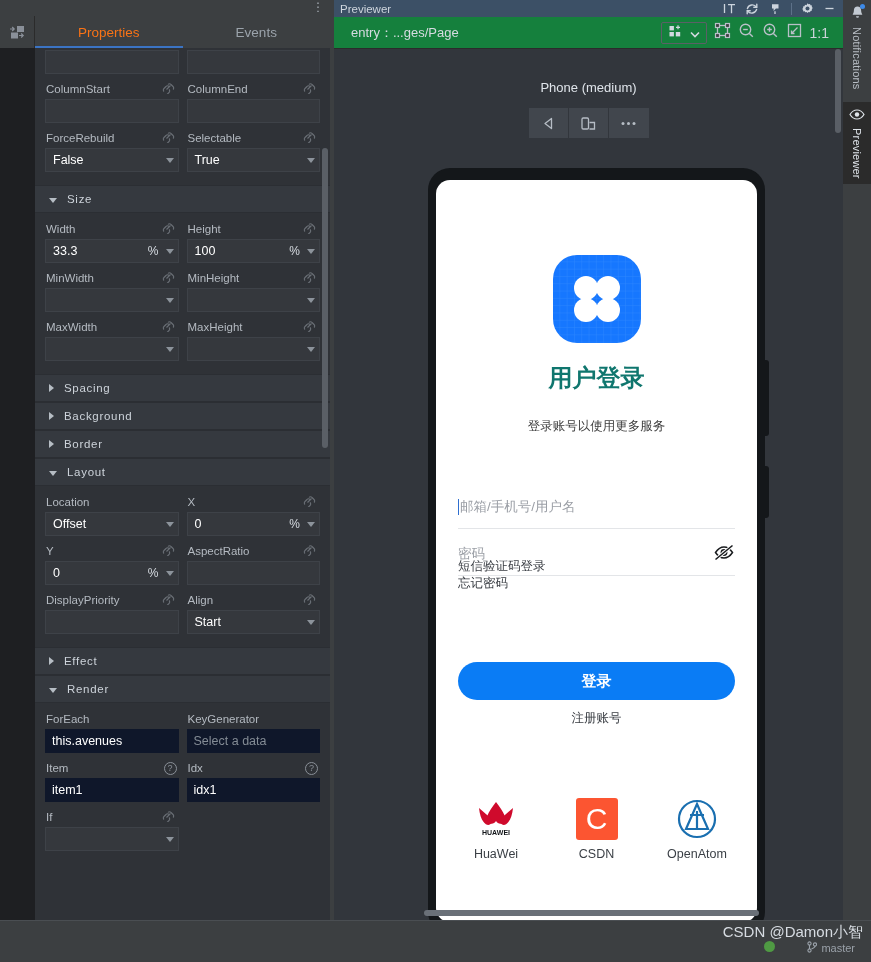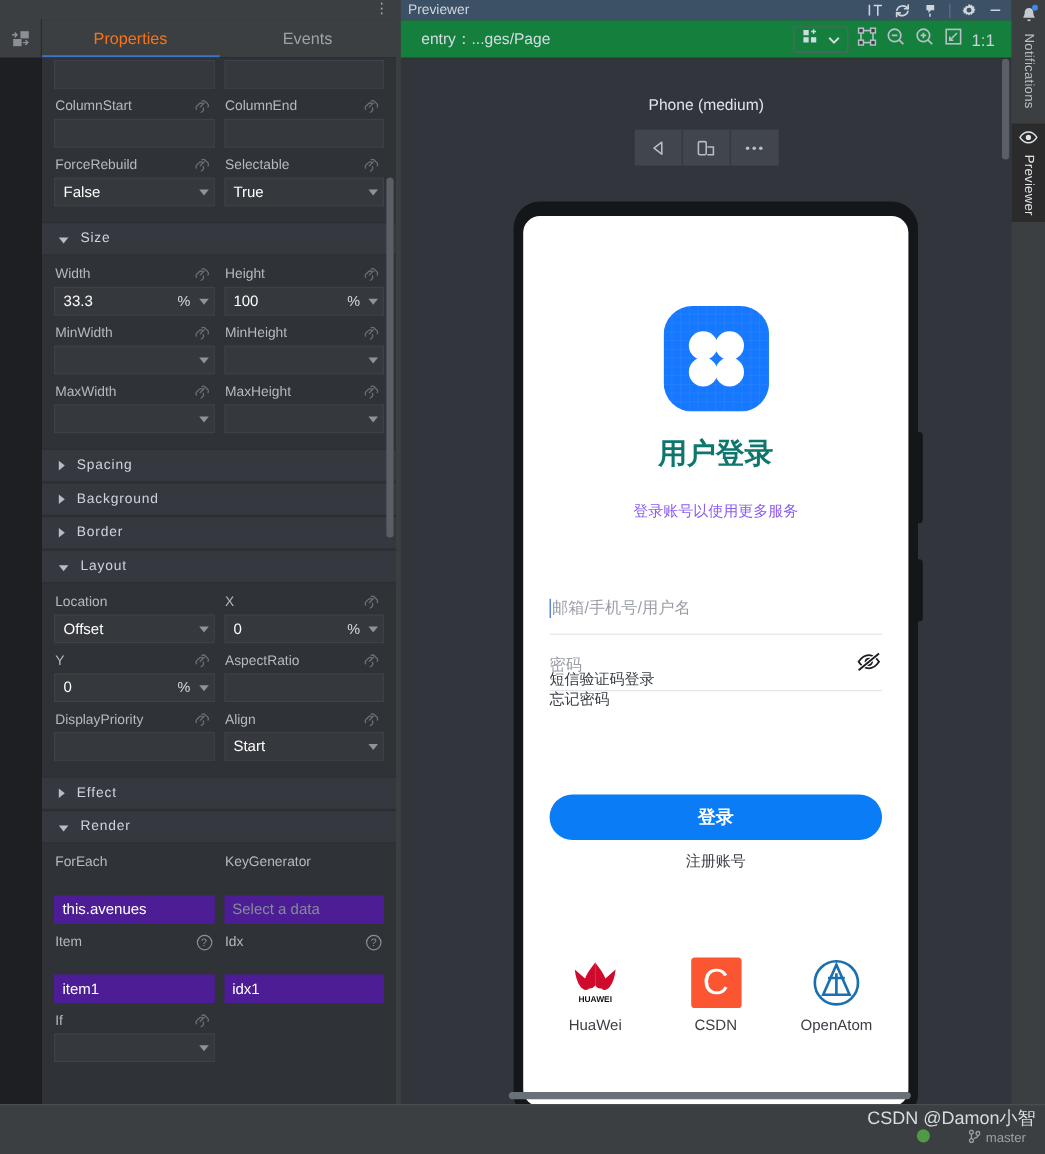--- a/index.html
+++ b/index.html
@@ -94,21 +94,21 @@
     margin-bottom: 5px;
   }
   .finput.blank { color: transparent; }
   .finput .unit { margin-left: auto; font-size: 12px; color: #d7dce2; padding-right: 4px;}
   .finput .caret {
     width: 0; height: 0; margin-left: 3px;
     border-left: 4px solid transparent; border-right: 4px solid transparent;
     border-top: 5px solid #8c939b;
   }
   .finput .caret.right { margin-left: auto; }
-  .finput.plain { background: #4c1d95; border: none; margin-top: 17px; }
+  .finput.plain { background: #0f172a; border: none; }
   .finput.ph { color: #848c95; }
   .finput.val { color: #ffffff; }
   .q-ico {
     width: 13px; height: 13px; border: 1px solid #8a9098; border-radius: 50%;
     font-size: 9px; line-height: 11px; text-align: center; color: #8a9098;
   }
   #props-vscroll {
     position: absolute; right: 2px; top: 100px; width: 6px; height: 300px;
     background: #5a5f66; border-radius: 3px;
   }
@@ -192,21 +192,21 @@
   #app-logo {
     position: absolute; left: 50%; top: 75px; transform: translateX(-50%);
     width: 88px; height: 88px;
   }
   #app-title {
     position: absolute; top: 182px; width: 100%; text-align: center;
     font-size: 24px; font-weight: bold; color: #0f766e;
   }
   #app-sub {
     position: absolute; top: 238px; width: 100%; text-align: center;
-    font-size: 12.5px; color: #8b5cf6;
+    font-size: 12.5px; color: #404040;
   }
   .tf {
     position: absolute; left: 22px; width: 277px; height: 44px;
     border-bottom: 1px solid #e3e5e8;
     display: flex; align-items: center;
   }
   #tf-user { top: 305px; }
   #tf-pass { top: 352px; }
   .tf .ph { font-size: 13.5px; color: #9a9ea5; }
   #user-caret {

